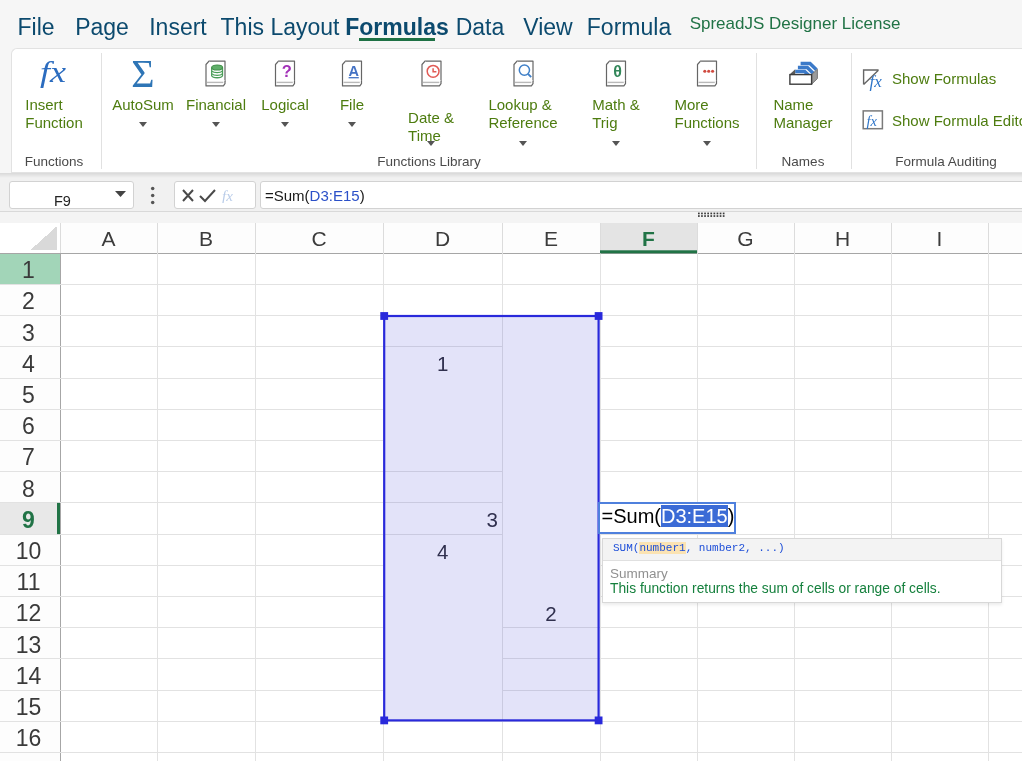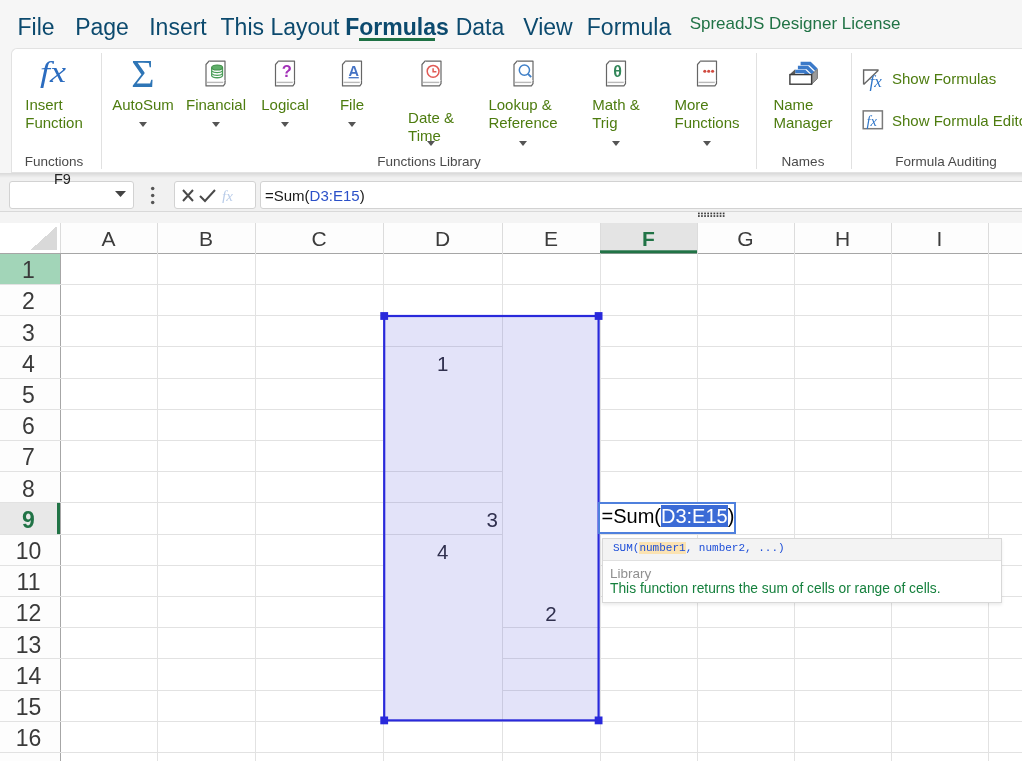--- a/index.html
+++ b/index.html
@@ -121,21 +121,21 @@
 <div class="darr" style="left:616px;top:141px"></div>
 <div class="darr" style="left:707px;top:141px"></div>
 <div class="glabel" style="left:54px">Functions</div>
 <div class="glabel" style="left:429px">Functions Library</div>
 <div class="glabel" style="left:803px">Names</div>
 <div class="glabel" style="left:946px">Formula Auditing</div>
 
 <div class="fbar"></div>
 <div class="abs" style="left:0;top:173px;width:1022px;height:5px;background:linear-gradient(to bottom,rgba(0,0,0,0.10),rgba(0,0,0,0))"></div>
 <div class="fbox" style="left:9px;width:125px"></div>
-<div class="abs" style="left:54px;top:171px;font-size:14.5px;color:#222">F9</div>
+<div class="abs" style="left:54px;top:193px;font-size:14.5px;color:#222">F9</div>
 <svg class="abs" style="left:114px;top:190px" width="13" height="8">
     <path d="M1 1 L6.5 7 L12 1 Z" fill="#444"></path>
   </svg>
 <svg class="abs" style="left:148px;top:184px;z-index:3" width="10" height="24" viewBox="0 0 10 24">
 <circle cx="4.7" cy="4.6" r="1.75" fill="#555"></circle>
 <circle cx="4.7" cy="11.6" r="1.75" fill="#555"></circle>
 <circle cx="4.7" cy="18.6" r="1.75" fill="#555"></circle>
 </svg>
 <div class="fbox" style="left:174px;width:82px"></div>
 <svg class="abs" style="left:181px;top:188px" width="60" height="15">
@@ -287,14 +287,14 @@
 <rect x="380.3" y="716.5" width="7.8" height="7.8" fill="#2929db"></rect>
 <rect x="594.7" y="312.1" width="7.8" height="7.8" fill="#2929db"></rect>
 <rect x="594.7" y="716.5" width="7.8" height="7.8" fill="#2929db"></rect>
 </svg>
 
 <div class="abs" style="left:598px;top:502px;width:138px;height:32px;background:#fff;border:2px solid #4f80dd;z-index:30"></div>
 <div class="abs" style="left:601.5px;top:502.5px;font-size:20px;color:#000;z-index:31;line-height:27px">=Sum(<span style="background:#3b6bd6;color:#fff">D3:E15</span>)</div>
 <div class="abs" style="left:602px;top:538px;width:400px;height:65px;background:#fff;border:1px solid #d8d8d8;box-shadow:0 2px 3px rgba(0,0,0,0.08);z-index:29"></div>
 <div class="abs" style="left:603px;top:539px;width:398px;height:22px;background:#f3f3f3;border-bottom:1px solid #e0e0e0;z-index:29"></div>
 <div class="abs" style="left:613px;top:542px;font-size:11px;font-family:'Liberation Mono',monospace;color:#1d4ed8;z-index:30">SUM(<span style="background:#fbe3b3">number1</span>, number2, ...)</div>
-<div class="abs" style="left:610px;top:566px;font-size:13.5px;color:#909090;z-index:30">Library</div>
+<div class="abs" style="left:610px;top:566px;font-size:13.5px;color:#909090;z-index:30">Summary</div>
 <div class="abs" style="left:610px;top:580.5px;font-size:13.8px;color:#15803d;z-index:30">This function returns the sum of cells or range of cells.</div>
 
 </body></html>

